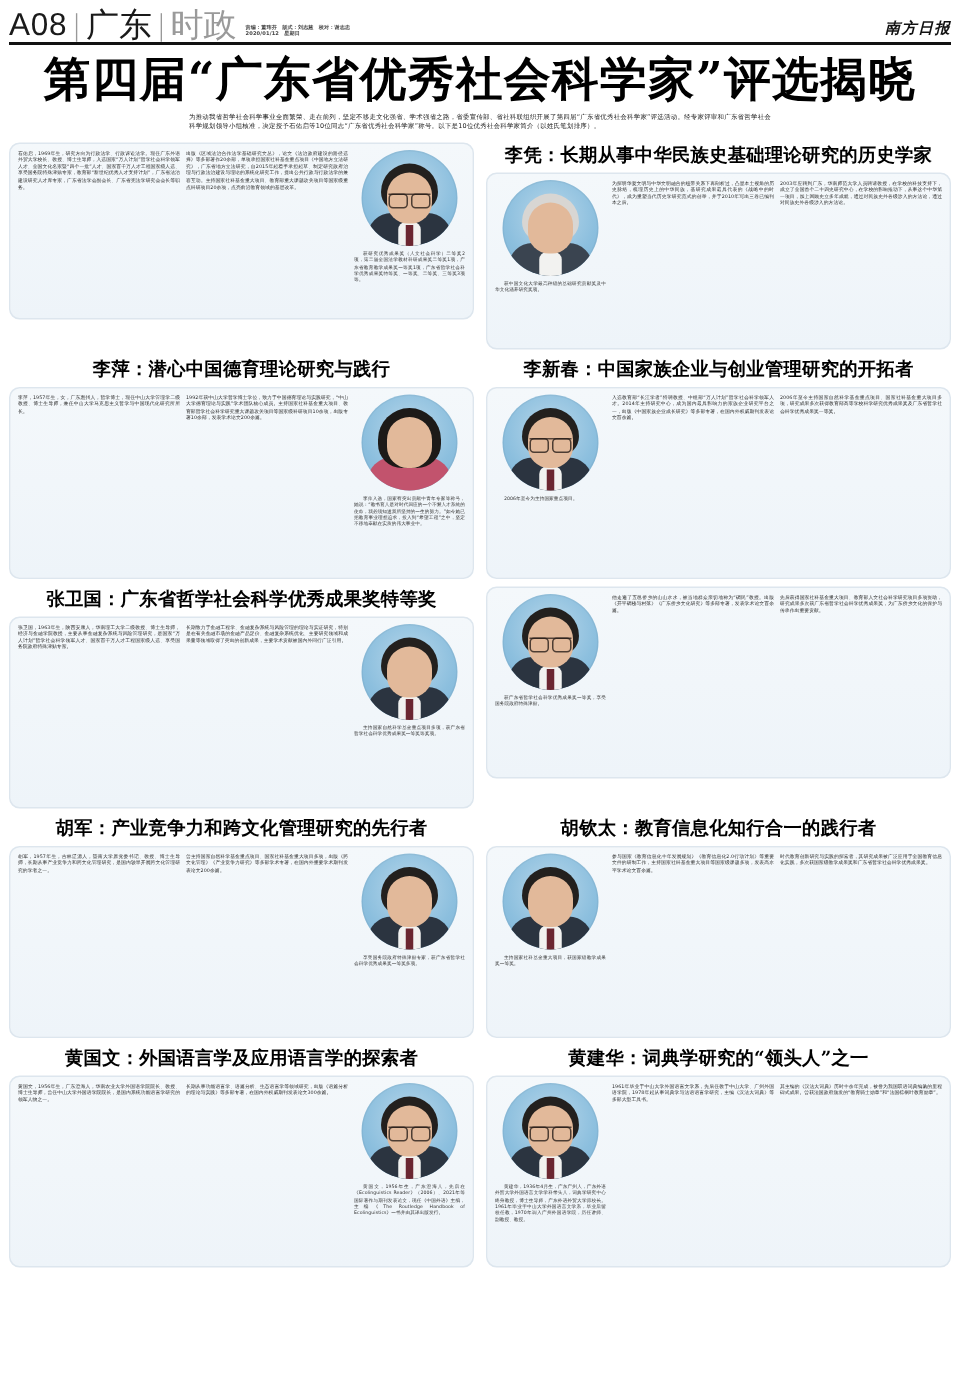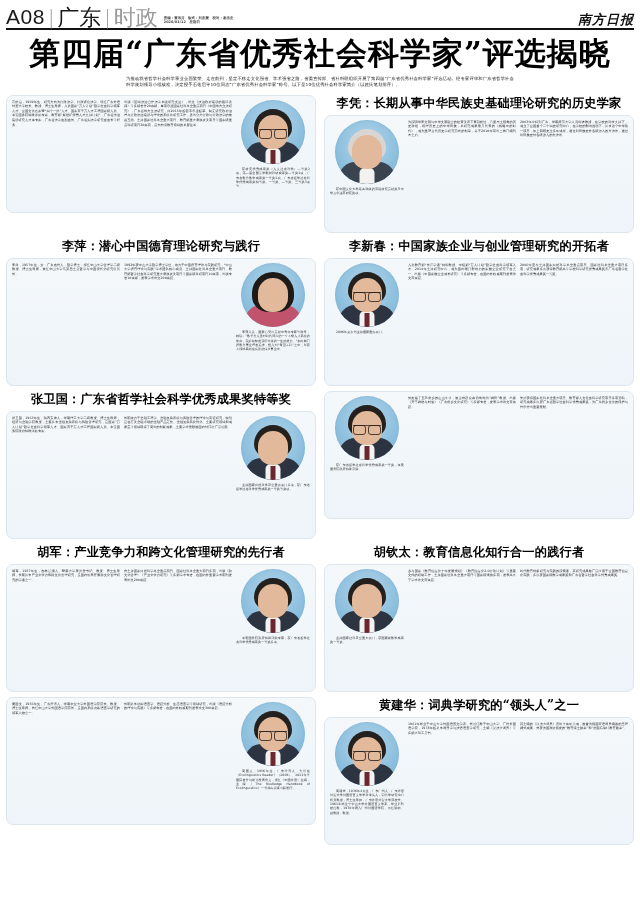--- a/index.html
+++ b/index.html
@@ -27,21 +27,21 @@
   }
   .mh-sec.ghost { color:#9a9a9a; }
   .mh-credits {
     margin-left: 6px; margin-bottom: 2px;
     font-size: 3.4px; line-height: 4.6px; color:#444; letter-spacing:.1px;
     white-space: nowrap;
   }
   .mh-credits span { margin-right: 4px; font-weight:700; }
   .mh-logo {
     position:absolute; right: 0; bottom: 2px;
-    font-size: 13px; line-height: 13px; color:#111;
+    font-size: 10px; line-height: 13px; color:#111;
     font-family: "DejaVu Serif", serif; font-style: italic; font-weight: 700;
     letter-spacing: 1px;
   }
 
   
   .headline {
     text-align: center;
     font-family: "DejaVu Serif", serif;
     font-weight: 900;
     font-size: 31px; line-height: 36px;
@@ -305,20 +305,21 @@
               <div class="face"></div>
           </div>
           <div class="caption">主持国家社科基金重大项目，获国家级教学成果奖一等奖。</div>
         </div>
         <div class="col">参与国家《教育信息化十年发展规划》《教育信息化2.0行动计划》等重要文件的研制工作，主持国家社科基金重大项目等国家级课题多项，发表高水平学术论文百余篇。</div>
         <div class="col">时代教育创新研究与实践的探索者，其研究成果被广泛应用于全国教育信息化实践，多次获国家级教学成果奖和广东省哲学社会科学优秀成果奖。</div>
       </div>
     </div>
 
     <div class="article">
+      <div class="art-title">黄国文：外国语言学及应用语言学的探索者</div>
       <div class="art-body h140">
         <div class="col">黄国文，1956年生，广东澄海人，华南农业大学外国语学院院长、教授、博士生导师，曾任中山大学外国语学院院长，是国内系统功能语言学研究的领军人物之一。</div>
         <div class="col">长期从事功能语言学、语篇分析、生态语言学等领域研究，出版《语篇分析的理论与实践》等多部专著，在国内外权威期刊发表论文300余篇。</div>
         <div class="photo-col">
           <div class="avatar">
             <div class="body"></div>
               <div class="shirt"></div>
               <div class="tie"></div>
             <div class="hair"></div>
               <div class="face"></div>

